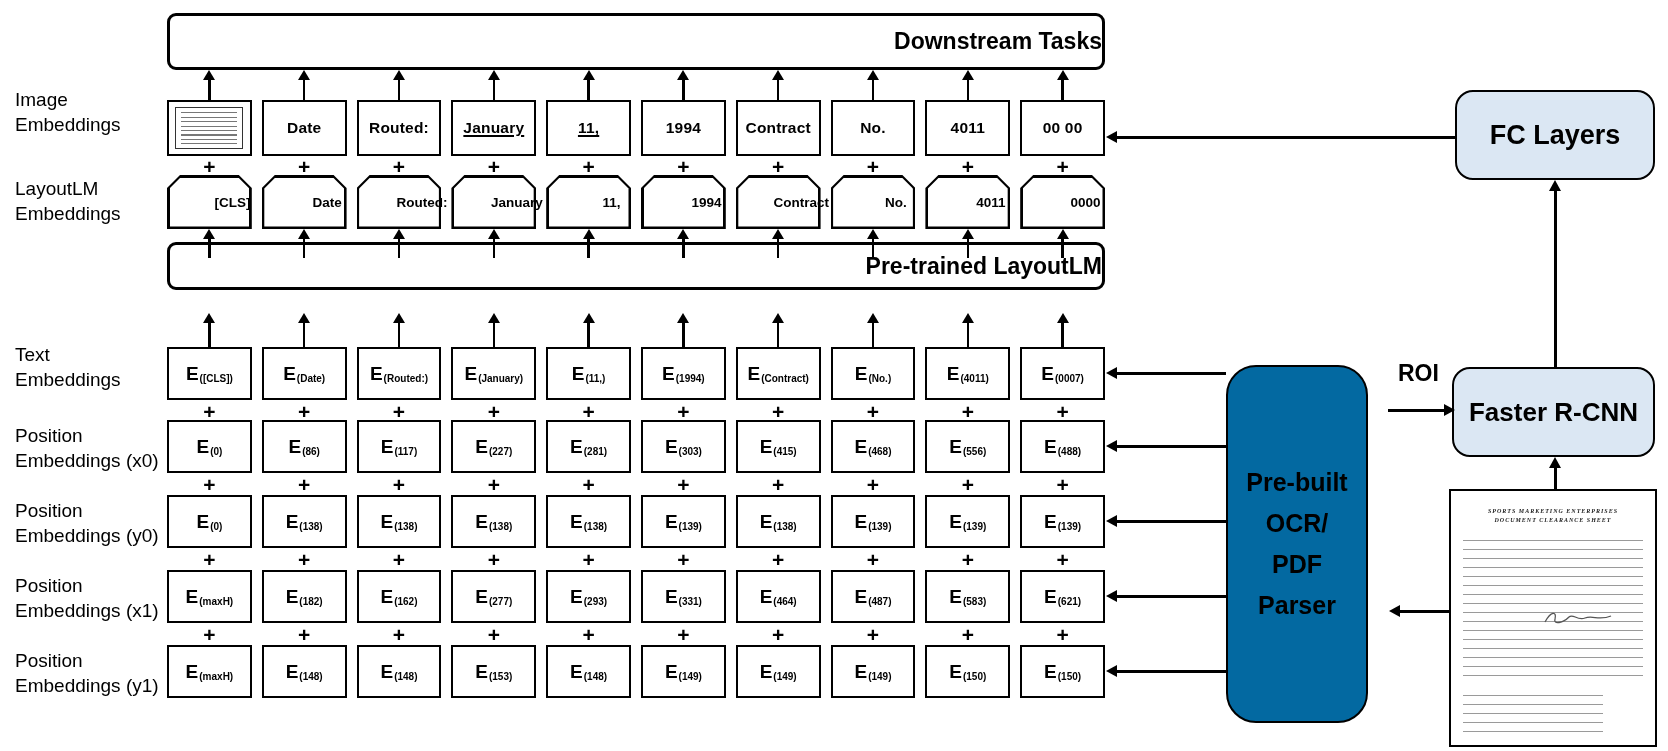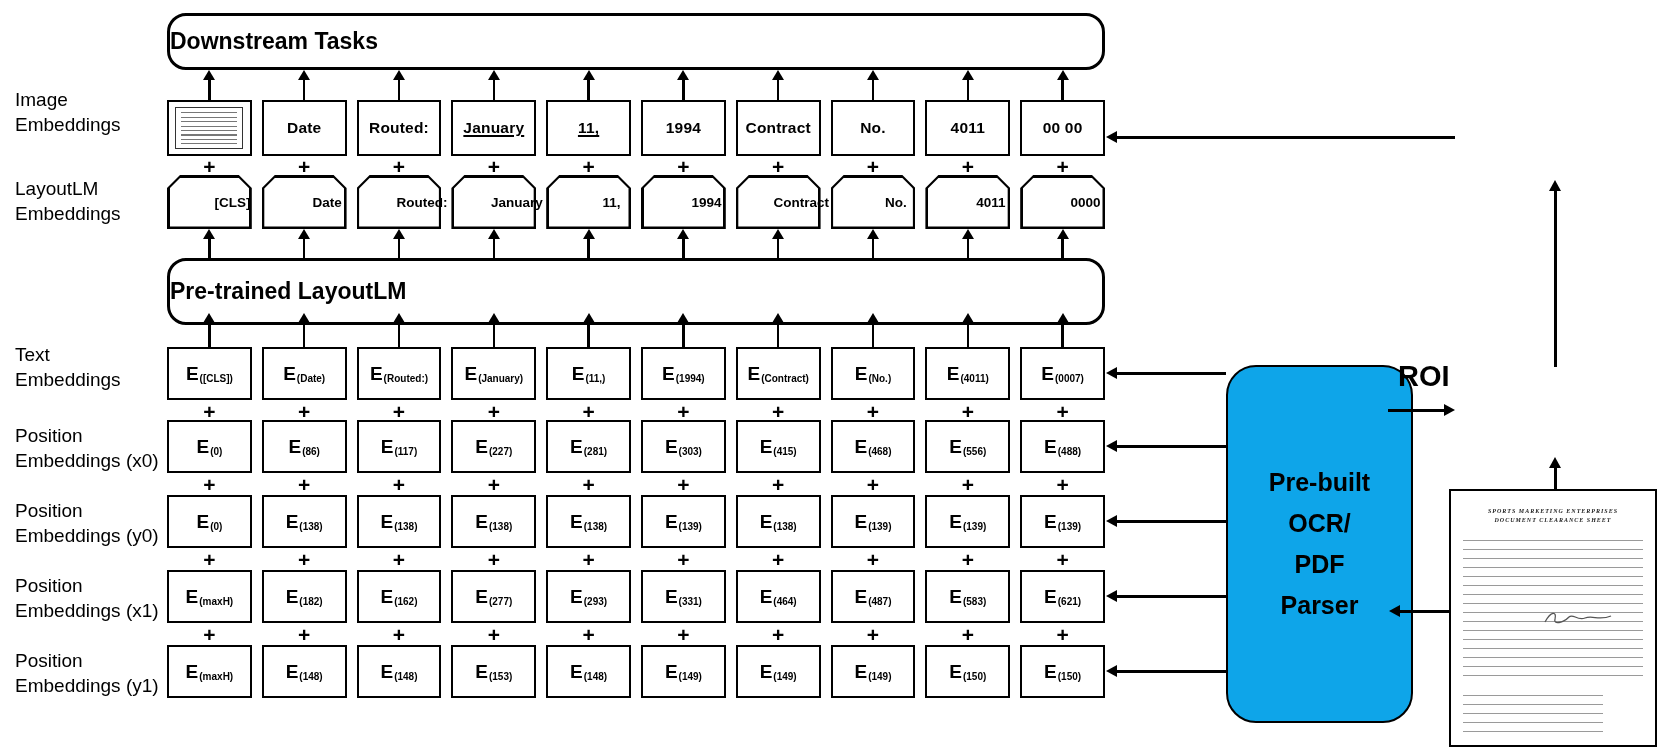--- a/index.html
+++ b/index.html
@@ -5,25 +5,25 @@
   html,body{margin:0;padding:0;background:#fff;}
   .canvas{position:relative;width:1668px;height:751px;background:#fff;overflow:hidden;
           font-family:"Liberation Sans",sans-serif;color:#000;}
 
   
   .lbl{position:absolute;left:15px;font-size:19px;line-height:1.32;white-space:pre-line;}
   .lbl-image{top:87px}.lbl-layoutlm{top:176px}.lbl-text{top:342px}
   .lbl-x0{top:423px}.lbl-y0{top:498px}.lbl-x1{top:573px}.lbl-y1{top:648px}
 
   
-  .bigbox{position:absolute;left:167px;width:938px;border:3px solid #000;border-radius:19px;
-          display:flex;align-items:center;justify-content:flex-start;font-weight:bold;font-size:23px;
+  .bigbox{position:absolute;left:167px;width:938px;border:3px solid #000;border-radius:9px;
+          display:flex;align-items:center;justify-content:flex-end;font-weight:bold;font-size:23px;
           background:#fff;box-sizing:border-box;}
   .bb-top{top:13px;height:57px}
-  .bb-mid{top:258px;height:67px}
+  .bb-mid{top:242px;height:48px}
 
   
   .grid-row{position:absolute;left:167px;width:938px;display:grid;
             grid-template-columns:repeat(10,1fr);column-gap:10px;}
   .r-arr-top{top:70px;height:30px}
   .r-image{top:100px;height:56px}
   .r-plus1{top:155px;height:20px}
   .r-cham{top:175px;height:54px}
   .r-arr-cham{top:229px;height:29px}
   .r-arr-big{top:313px;height:34px}
@@ -67,24 +67,24 @@
   .aup{position:relative;width:2.5px;background:#000;height:calc(100% - 10px);}
   .aup::before{content:"";position:absolute;top:-10px;left:50%;transform:translateX(-50%);
                width:0;height:0;border-left:6px solid transparent;border-right:6px solid transparent;
                border-bottom:10px solid #000;}
 
   
   .panel{position:absolute;border:2.5px solid #000;box-sizing:border-box;display:flex;
          align-items:center;justify-content:center;font-weight:bold;}
   .fcbox{left:1455px;top:90px;width:200px;height:90px;background:#dbe7f3;border-radius:18px;font-size:27px;}
   .fasterbox{left:1452px;top:367px;width:203px;height:90px;background:#dbe7f3;border-radius:18px;font-size:26px;}
-  .parserbox{left:1226px;top:365px;width:187px;height:358px;background:#0ea5e9;border-radius:30px;
+  .parserbox{left:1226px;top:365px;width:142px;height:358px;background:#0369a1;border-radius:30px;
              font-size:25px;line-height:1.65;text-align:center;}
   .parser-text{white-space:pre-line;}
-  .roi{position:absolute;left:1398px;top:360px;font-weight:bold;font-size:29px;}
+  .roi{position:absolute;left:1398px;top:360px;font-weight:bold;font-size:23px;}
 
   
   .hline{position:absolute;height:2.5px;background:#000;}
   .vline{position:absolute;width:2.5px;background:#000;}
   .tri-left{position:absolute;width:0;height:0;border-top:6px solid transparent;
             border-bottom:6px solid transparent;border-right:11px solid #000;}
   .tri-right{position:absolute;width:0;height:0;border-top:6px solid transparent;
              border-bottom:6px solid transparent;border-left:11px solid #000;}
   .tri-up{position:absolute;width:0;height:0;border-left:6px solid transparent;
           border-right:6px solid transparent;border-bottom:11px solid #000;}
@@ -713,20 +713,26 @@
         </div>
       </div>
       <div class="cell">
         <div class="wbox">
           <span class="e-base">E</span>
           <span class="e-sub">(150)</span>
         </div>
       </div>
     </div>
 
+  <div class="panel fcbox">
+    <span>FC Layers</span>
+  </div>
+  <div class="panel fasterbox">
+    <span>Faster R-CNN</span>
+  </div>
   <div class="panel parserbox">
     <span class="parser-text">Pre-built
 OCR/
 PDF
 Parser</span>
   </div>
   <div class="roi">ROI</div>
 
   <div class="hline" style="left:1117px;top:136px;width:338px"></div>
   <div class="tri-left" style="left:1106px;top:131px"></div>

